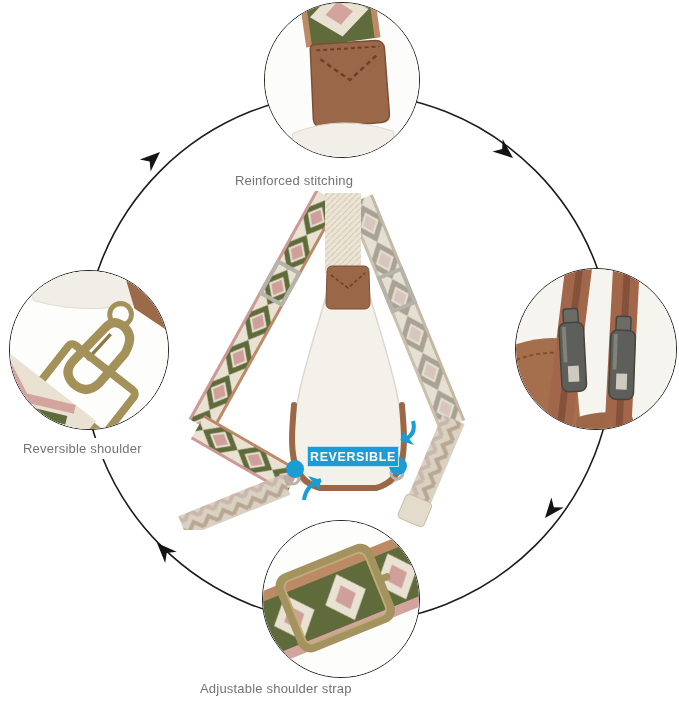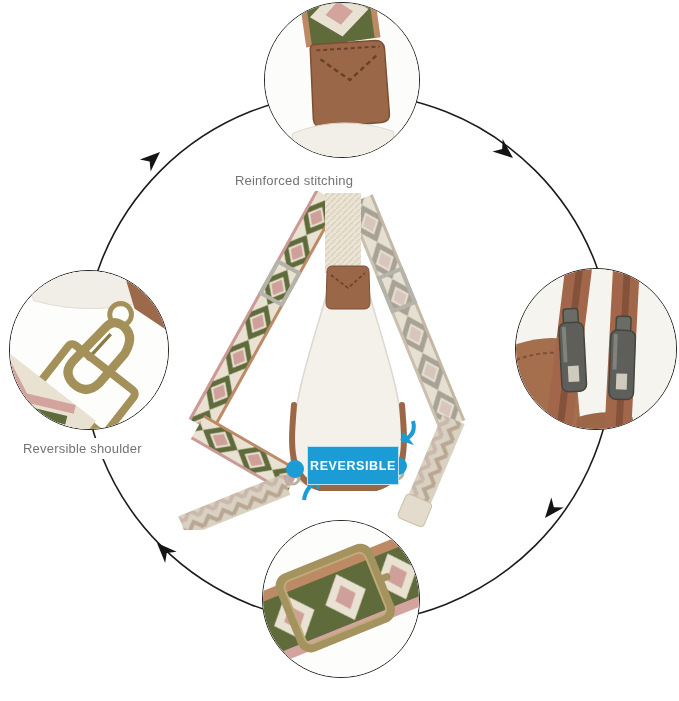--- a/index.html
+++ b/index.html
@@ -10,21 +10,21 @@
     position:absolute;background:#ffffff;color:#737373;
     font-size:13px;line-height:21px;letter-spacing:.2px;
     padding:0 2px;white-space:nowrap;
   }
   .callout{
     position:absolute;border-radius:50%;border:1.6px solid #232323;
     background:#fdfdfc;overflow:hidden;box-sizing:border-box;
   }
   .callout svg{display:block;width:100%;height:100%;}
   .badge{
-    position:absolute;left:307px;top:446px;width:92px;height:39px;
+    position:absolute;left:307px;top:446px;width:92px;height:21px;
     background:#1b9cd4;border:1px solid #bfe2f2;box-sizing:border-box;
     color:#ffffff;font-size:12.5px;font-weight:bold;letter-spacing:.6px;
     display:flex;align-items:center;justify-content:center;
   }
 </style>
 </head>
 <body>
 
 <div class="stage">
 
@@ -202,14 +202,15 @@
           <rect x="26" y="38" width="96" height="76" rx="9" fill="none" stroke="#a5935f" stroke-width="9"></rect>
           <rect x="30" y="42" width="88" height="68" rx="7" fill="none" stroke="#c4b27c" stroke-width="2" opacity="0.8"></rect>
           <rect x="120" y="72" width="14" height="7" rx="3" fill="#a5935f"></rect>
         </g>
       </g>
     </svg>
   </div>
 
   <div class="feature-label" style="left:233px;top:170px;width:200px">Reinforced stitching</div>
   <div class="feature-label" style="left:21px;top:438px;width:160px">Reversible shoulder</div>
+  <div class="feature-label" style="left:198px;top:678px;width:294px">Adjustable shoulder strap</div>
 
 </div>
 
 </body></html>

